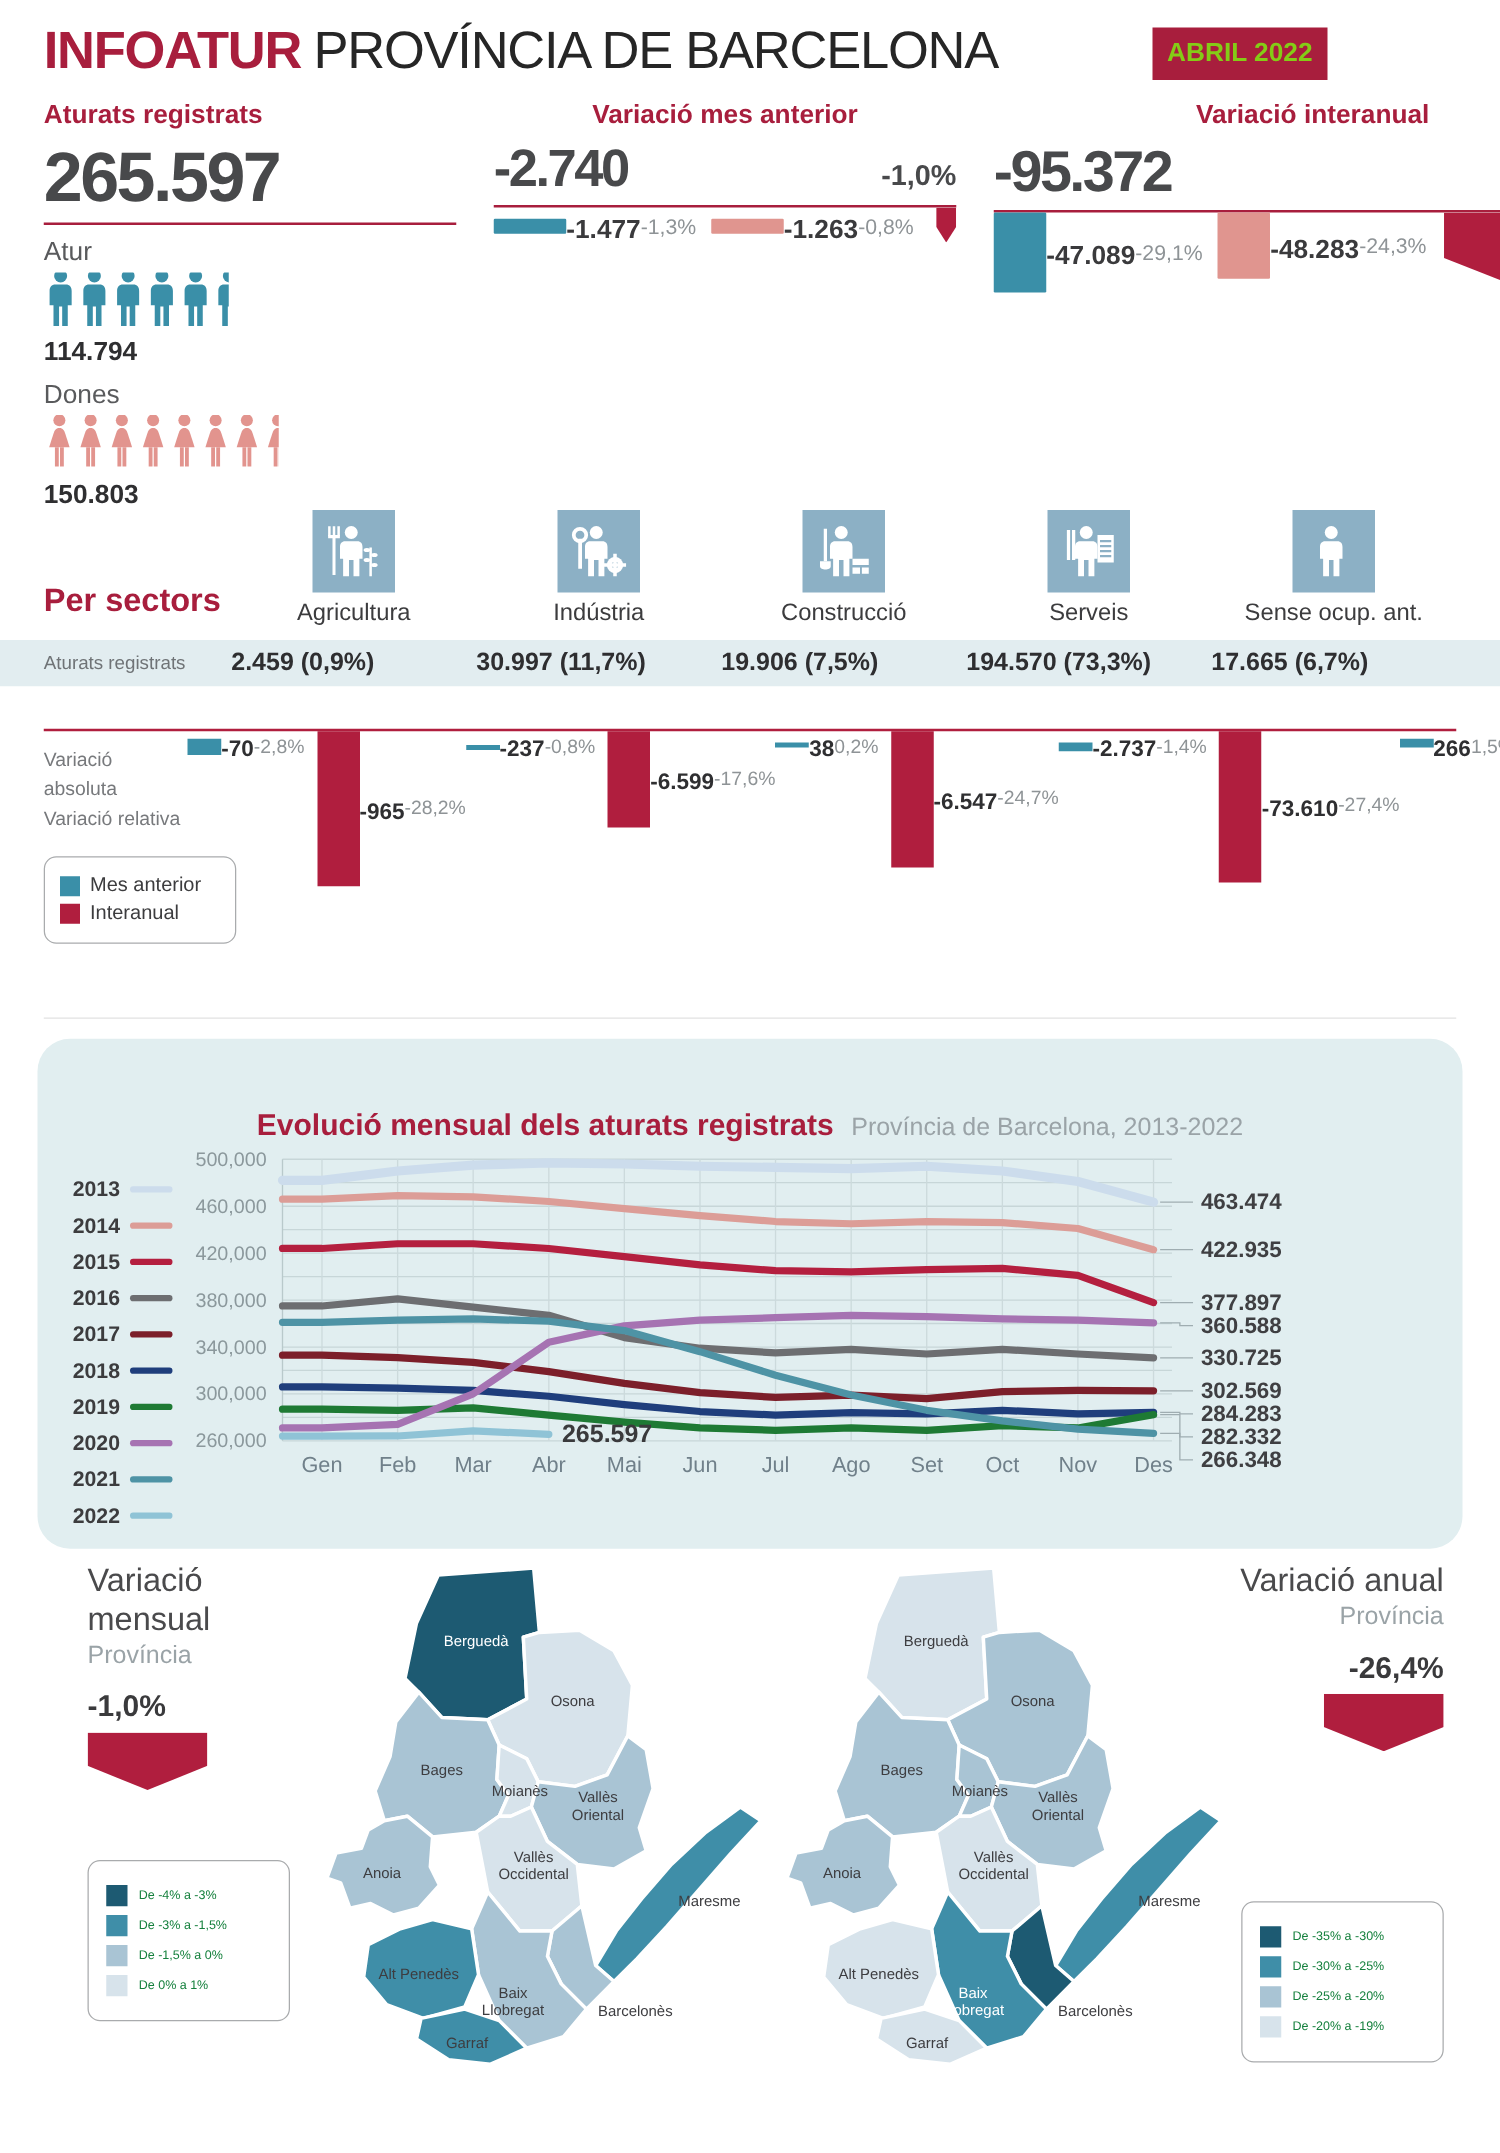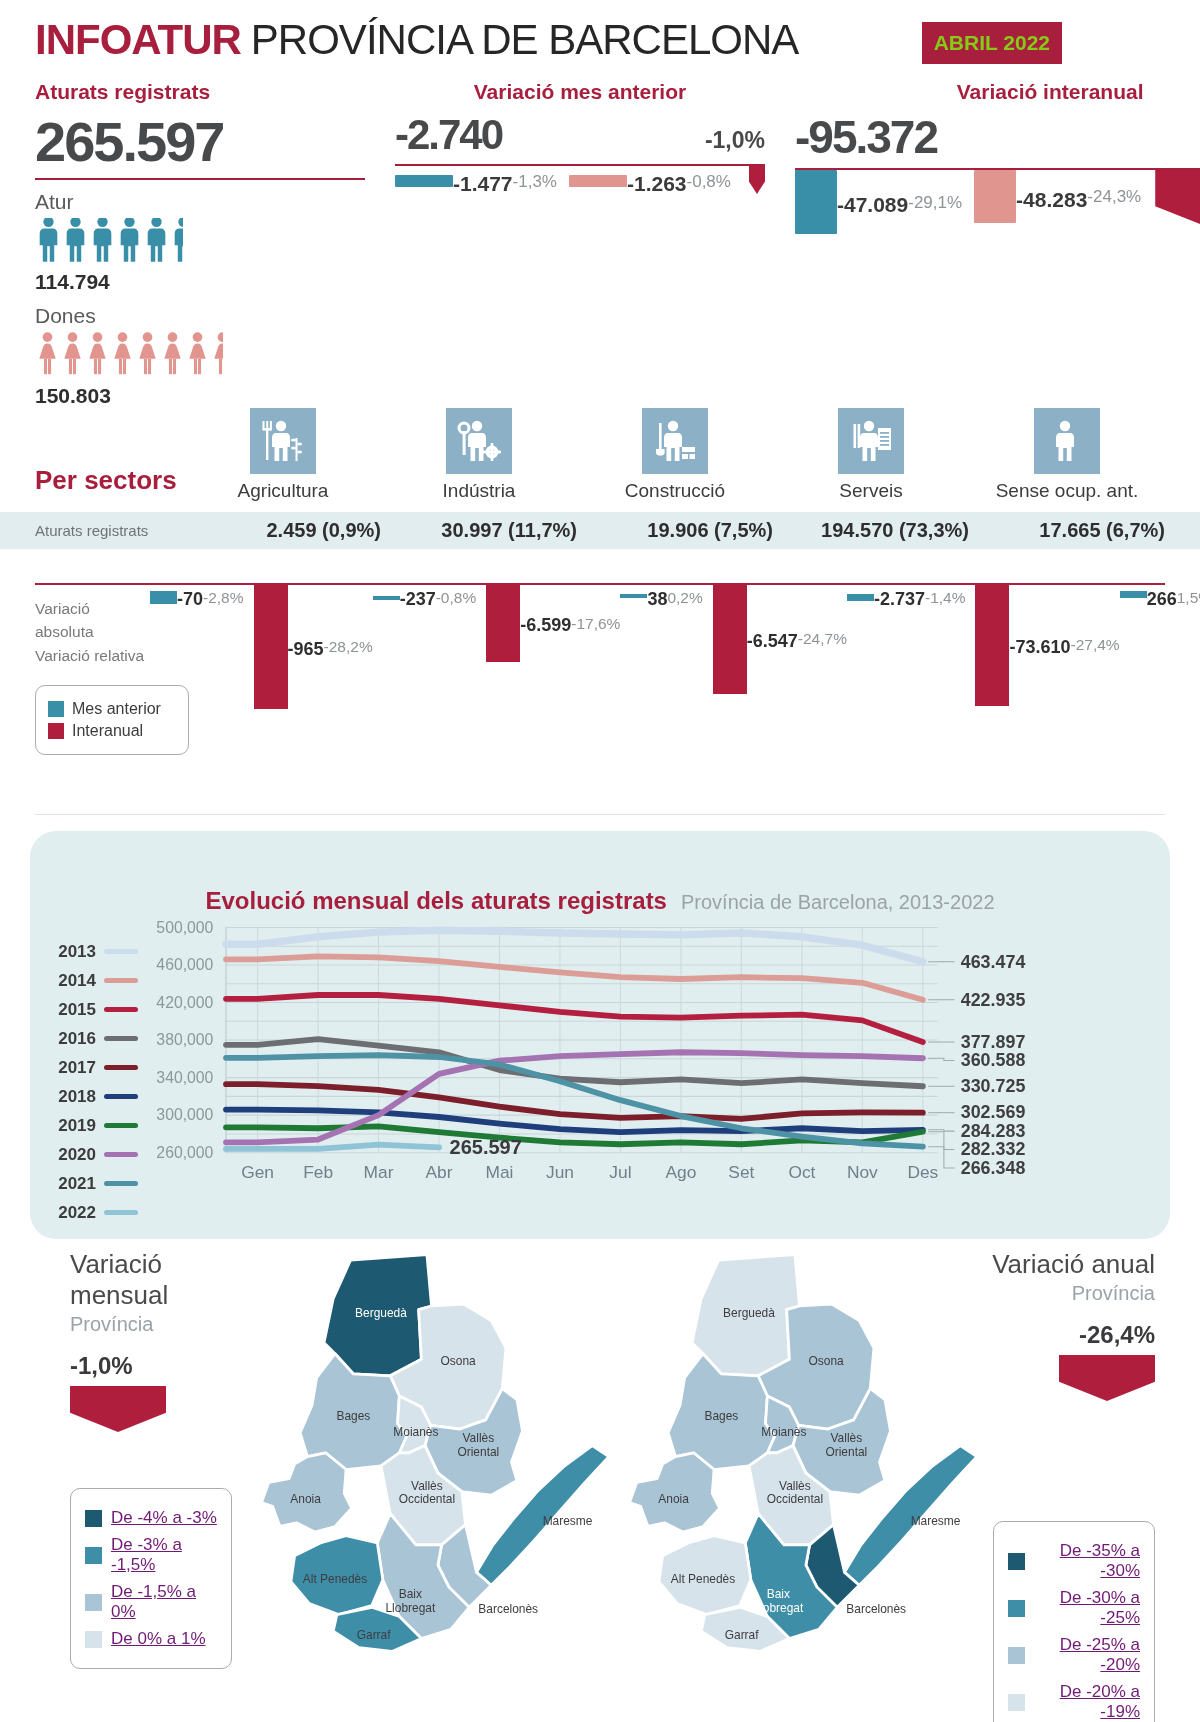--- a/index.html
+++ b/index.html
@@ -31,21 +31,21 @@
   .rellbl{font-size:17px;color:#8e9396;margin-top:1px;}
   .arrowdn{background:#b01e3e;clip-path:polygon(0 0,100% 0,100% 55%,50% 100%,0 55%);}
   
   .sectorgrid{display:grid;grid-template-columns:150px repeat(5,1fr);padding:0 35px;align-items:end;}
   .sechead{font-size:26px;font-weight:800;color:#a81e3d;padding-bottom:6px;}
   .seccol{text-align:center;}
   .icnbox{width:66px;height:66px;background:#8cb0c5;margin:0 auto;display:flex;align-items:center;justify-content:center;}
   .secname{font-size:19px;color:#3c3c3e;margin-top:6px;}
   .regrow{background:#e2edf0;margin-top:10px;padding:7px 35px;display:grid;grid-template-columns:150px repeat(5,1fr);align-items:center;}
   .reglbl{font-size:15px;color:#6f7376;}
-  .regval{font-size:20px;font-weight:800;color:#2e2e30;text-align:right;}
+  .regval{font-size:20px;font-weight:800;color:#2e2e30;text-align:left;}
   .sbars{position:relative;margin:34px 35px 0 35px;border-top:2.5px solid #b01e3e;display:grid;grid-template-columns:115px repeat(5,1fr);min-height:215px;}
   .varlbls{font-size:15.5px;color:#77797c;padding-top:12px;line-height:1.5;}
   .sleg{border:1.5px solid #a9abad;border-radius:10px;padding:10px 12px;margin-top:18px;width:128px;font-size:16px;color:#3c3c3e;}
   .sleg .row{display:flex;align-items:center;gap:8px;margin:4px 0;}
   .sleg .sw{width:16px;height:16px;}
   .sw.red{background:#b01e3e;}
   .scell{display:flex;justify-content:center;align-items:flex-start;gap:10px;}
   .sb{width:27px;position:relative;}
   .sb.rb{width:34px;background:#b01e3e;}
   .sb.tb{background:#3a8fa8;}
@@ -65,21 +65,21 @@
   .chartbox{flex:1;}
   
   .mapsec{padding:10px 35px 0 35px;}
   .maptitle{font-size:24px;font-weight:800;color:#a81e3d;margin:14px 0 6px 0;}
   .maprow{display:flex;padding:0 10px 0 35px;}
   .minfo{width:175px;flex:none;}
   .minfo .mt{font-size:26px;color:#4a4a4c;}
   .minfo .ms{font-size:20px;color:#9aa3a7;margin-top:2px;}
   .minfo .mv{font-size:24px;font-weight:800;color:#3a3a3c;margin-top:16px;}
   .maparrow{width:96px;height:46px;margin-top:6px;background:#b01e3e;clip-path:polygon(0 0,100% 0,100% 58%,50% 100%,0 58%);}
-  .mlegend{border:1.5px solid #a9abad;border-radius:10px;padding:12px 14px;width:132px;font-size:17px;color:#701a75;text-decoration:underline;}
+  .mlegend{border:1.5px solid #a9abad;border-radius:10px;padding:12px 14px;width:132px;font-size:10px;color:#15803d;}
   .mlegend .row{display:flex;align-items:center;gap:9px;margin:7px 0;}
   .mlegend .sw{width:17px;height:17px;flex:none;}
   .mapbox{flex:1;}
   .minfo.right{text-align:right;}
   .minfo.right .maparrow{margin-left:auto;}
 </style>
 </head>
 <body>
 
 <div class="hdr">

